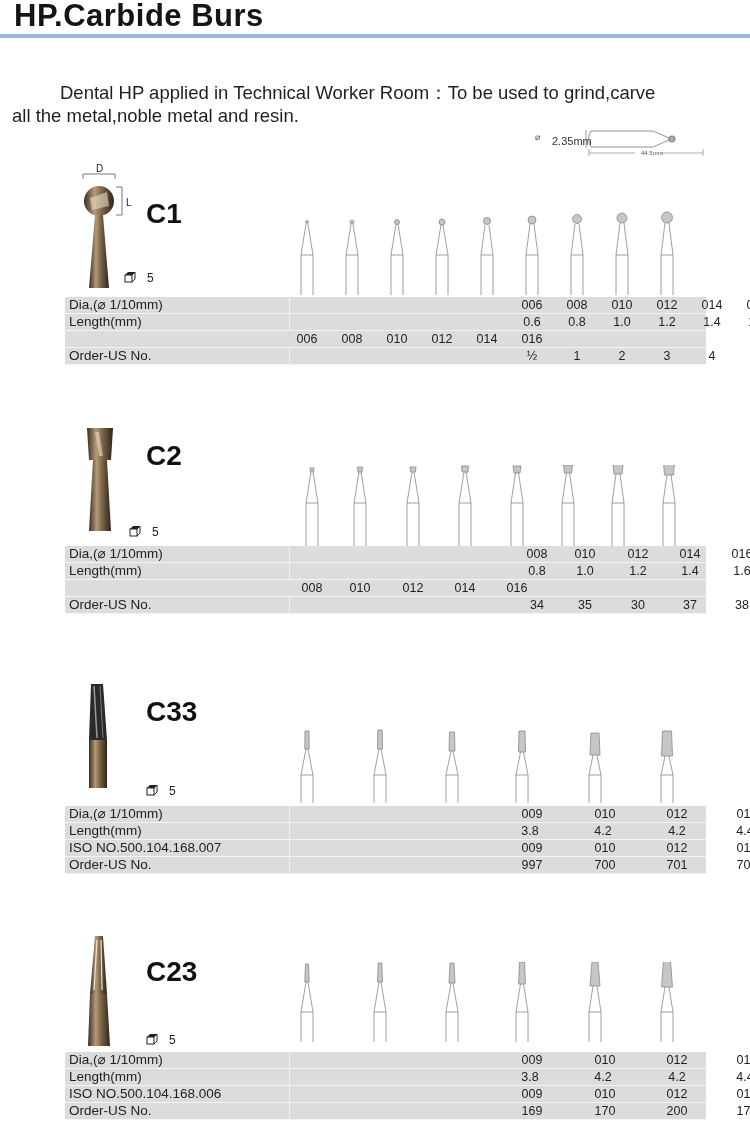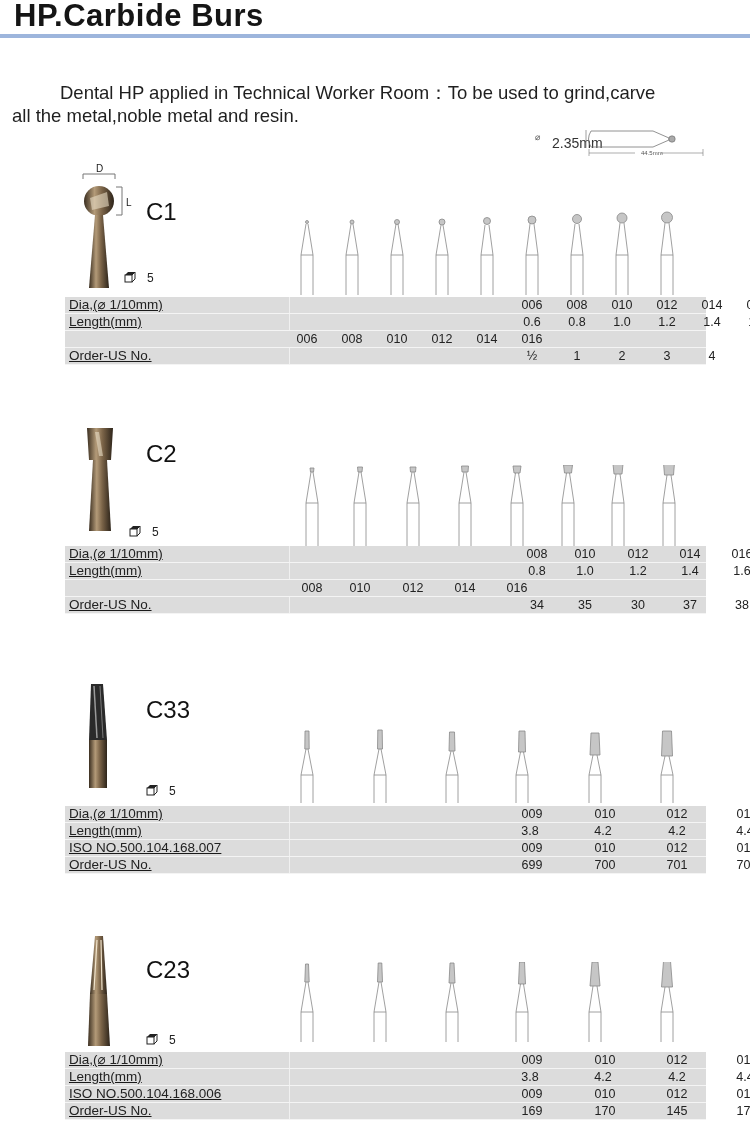--- a/index.html
+++ b/index.html
@@ -5,29 +5,29 @@
   html, body { margin:0; padding:0; background:#ffffff; }
   body { width:750px; height:1135px; position:relative; overflow:hidden;
          font-family:"Liberation Sans", sans-serif; color:#1a1a1a; }
   .title { position:absolute; left:14px; top:-2px; font-size:31px; font-weight:bold;
            letter-spacing:0.5px; color:#151515; }
   .title-rule { position:absolute; left:0; top:34px; width:750px; height:4px; background:#9db5dc; }
   .intro { position:absolute; left:12px; top:81px; width:740px; font-size:18.5px; line-height:23px; color:#1f1f1f; }
   .intro .indent { display:inline-block; width:48px; }
   .spec-diagram { position:absolute; left:535px; top:128px; width:180px; height:30px; }
   .spec-diagram .phi { position:absolute; left:0; top:4px; font-size:9px; color:#555; }
-  .spec-diagram .dia { position:absolute; left:17px; top:7px; font-size:14px; color:#333; }
+  .spec-diagram .dia { position:absolute; left:17px; top:7px; font-size:11px; color:#333; }
   .spec-diagram .len { position:absolute; left:106px; top:22px; font-size:6px; color:#555; }
   .section { position:absolute; left:0; width:750px; }
   .photo { position:absolute; }
-  .code { position:absolute; left:146px; font-size:24px; font-weight:normal; color:#111; }
+  .code { position:absolute; left:146px; font-size:28px; font-weight:bold; color:#111; }
   .pack { position:absolute; display:flex; align-items:center; gap:10px; font-size:12px; color:#222; }
   .bur-row { position:absolute; left:290px; }
   .table { position:absolute; left:65px; width:641px; }
-  .trow { display:flex; height:16px; line-height:16px; background:#dcdcdc; border-bottom:1px solid #f4f4f4;text-decoration:underline; }
+  .trow { display:flex; height:16px; line-height:16px; background:#dcdcdc; border-bottom:1px solid #f4f4f4; }
   .trow .lbl { width:220px; padding-left:4px; font-size:13.5px; color:#222; border-right:1px solid #f0f0f0; white-space:nowrap; }
   .trow .vals { flex:1; position:relative; }
   .trow .vals span { position:absolute; top:0; width:40px; margin-left:-20px; text-align:center; font-size:12.5px; color:#222; }
 </style>
 </head>
 <body>
 
 <div class="title">HP.Carbide Burs</div>
 <div class="title-rule"></div>
 
@@ -338,21 +338,21 @@
         <div class="vals">
       <span style="left:242px">009</span>
           <span style="left:315px">010</span>
           <span style="left:387px">012</span>
           <span style="left:457px">016</span>
         </div>
       </div>
     <div class="trow">
         <div class="lbl">Order-US  No.</div>
         <div class="vals">
-      <span style="left:242px">699</span>
+      <span style="left:242px">997</span>
           <span style="left:315px">700</span>
           <span style="left:387px">701</span>
           <span style="left:457px">702</span>
         </div>
       </div>
   </div>
 </div>
 
 <div class="section" style="top:930px;height:205px">
   <svg class="photo" style="left:85px;top:4px" width="40" height="115">
@@ -425,18 +425,18 @@
           <span style="left:315px">010</span>
           <span style="left:387px">012</span>
           <span style="left:457px">016</span>
         </div>
       </div>
     <div class="trow">
         <div class="lbl">Order-US  No.</div>
         <div class="vals">
       <span style="left:242px">169</span>
           <span style="left:315px">170</span>
-          <span style="left:387px">145</span>
+          <span style="left:387px">200</span>
           <span style="left:457px">172</span>
         </div>
       </div>
   </div>
 </div>
 
 </body></html>

